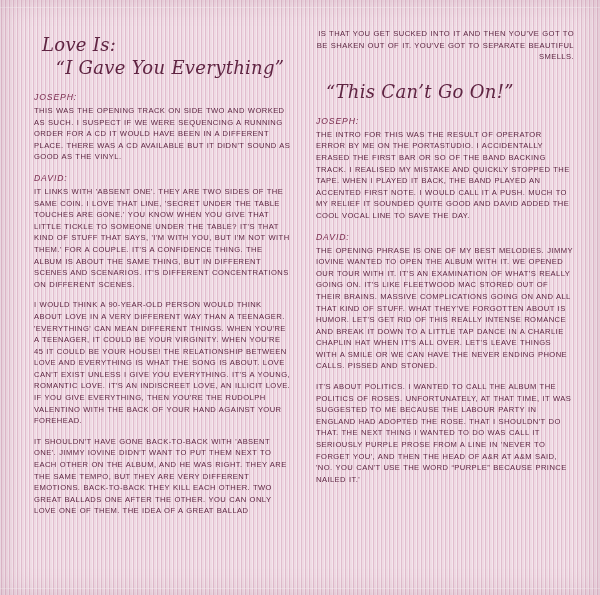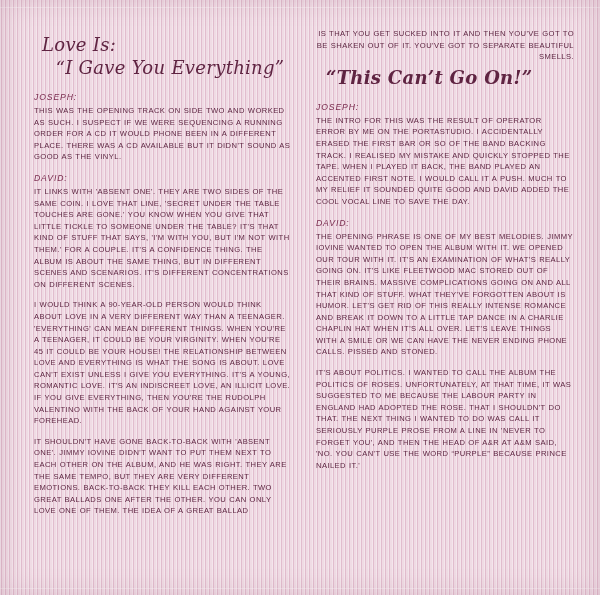--- a/index.html
+++ b/index.html
@@ -72,22 +72,21 @@
     margin: 6px 0 2px 8px;
   }
   .t2 {
     font-size: 18px;
     margin: 2px 0 14px 14px;
     text-align: center;
   }
 
   .t-right {
     font-size: 18px;
-    margin: 4px 0 14px 10px;
-    font-weight: bold;
+    margin: 18px 0 14px 10px;
   }
 
   .speaker {
     font-family: "Liberation Sans", sans-serif;
     font-size: 8.6px;
     letter-spacing: 0.9px;
     color: #7a2d4f;
     margin: 10px 0 3px 0;
     font-weight: normal;
     font-style: italic;
@@ -126,21 +125,21 @@
   <div class="crease" style="bottom:6px;"></div>
 
   <div class="columns">
 
     <div class="col col-left">
 
       <div class="title-script t1">Love Is:</div>
       <div class="title-script t2">“I Gave You Everything”</div>
 
       <div class="speaker">JOSEPH:</div>
-      <p class="body">THIS WAS THE OPENING TRACK ON SIDE TWO AND WORKED AS SUCH. I SUSPECT IF WE WERE SEQUENCING A RUNNING ORDER FOR A CD IT WOULD PHONE BEEN IN A DIFFERENT PLACE. THERE WAS A CD AVAILABLE BUT IT DIDN'T SOUND AS GOOD AS THE VINYL.</p>
+      <p class="body">THIS WAS THE OPENING TRACK ON SIDE TWO AND WORKED AS SUCH. I SUSPECT IF WE WERE SEQUENCING A RUNNING ORDER FOR A CD IT WOULD HAVE BEEN IN A DIFFERENT PLACE. THERE WAS A CD AVAILABLE BUT IT DIDN'T SOUND AS GOOD AS THE VINYL.</p>
 
       <div class="speaker">DAVID:</div>
       <p class="body">IT LINKS WITH 'ABSENT ONE'. THEY ARE TWO SIDES OF THE SAME COIN. I LOVE THAT LINE, 'SECRET UNDER THE TABLE TOUCHES ARE GONE.' YOU KNOW WHEN YOU GIVE THAT LITTLE TICKLE TO SOMEONE UNDER THE TABLE? IT'S THAT KIND OF STUFF THAT SAYS, 'I'M WITH YOU, BUT I'M NOT WITH THEM.' FOR A COUPLE. IT'S A CONFIDENCE THING. THE ALBUM IS ABOUT THE SAME THING, BUT IN DIFFERENT SCENES AND SCENARIOS. IT'S DIFFERENT CONCENTRATIONS ON DIFFERENT SCENES.</p>
       <p class="body">I WOULD THINK A 90-YEAR-OLD PERSON WOULD THINK ABOUT LOVE IN A VERY DIFFERENT WAY THAN A TEENAGER. 'EVERYTHING' CAN MEAN DIFFERENT THINGS. WHEN YOU'RE A TEENAGER, IT COULD BE YOUR VIRGINITY. WHEN YOU'RE 45 IT COULD BE YOUR HOUSE! THE RELATIONSHIP BETWEEN LOVE AND EVERYTHING IS WHAT THE SONG IS ABOUT. LOVE CAN'T EXIST UNLESS I GIVE YOU EVERYTHING. IT'S A YOUNG, ROMANTIC LOVE. IT'S AN INDISCREET LOVE, AN ILLICIT LOVE. IF YOU GIVE EVERYTHING, THEN YOU'RE THE RUDOLPH VALENTINO WITH THE BACK OF YOUR HAND AGAINST YOUR FOREHEAD.</p>
       <p class="body">IT SHOULDN'T HAVE GONE BACK-TO-BACK WITH 'ABSENT ONE'. JIMMY IOVINE DIDN'T WANT TO PUT THEM NEXT TO EACH OTHER ON THE ALBUM, AND HE WAS RIGHT. THEY ARE THE SAME TEMPO, BUT THEY ARE VERY DIFFERENT EMOTIONS. BACK-TO-BACK THEY KILL EACH OTHER. TWO GREAT BALLADS ONE AFTER THE OTHER. YOU CAN ONLY LOVE ONE OF THEM. THE IDEA OF A GREAT BALLAD</p>
     </div>
 
     <div class="col col-right">
 
       <div class="top-lines">

